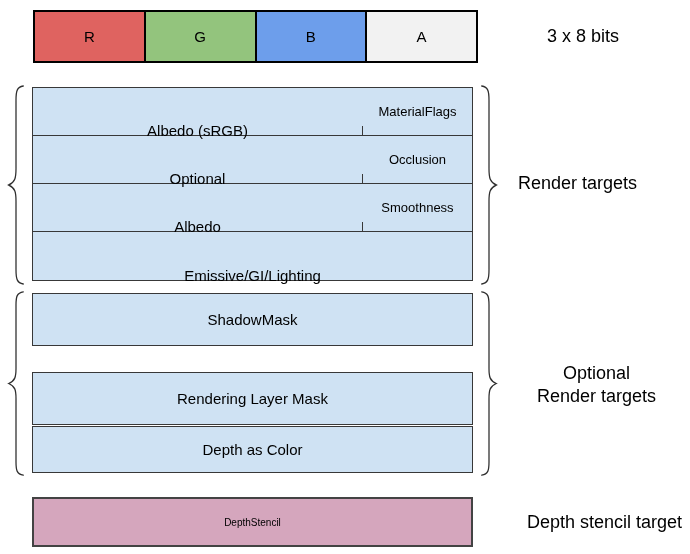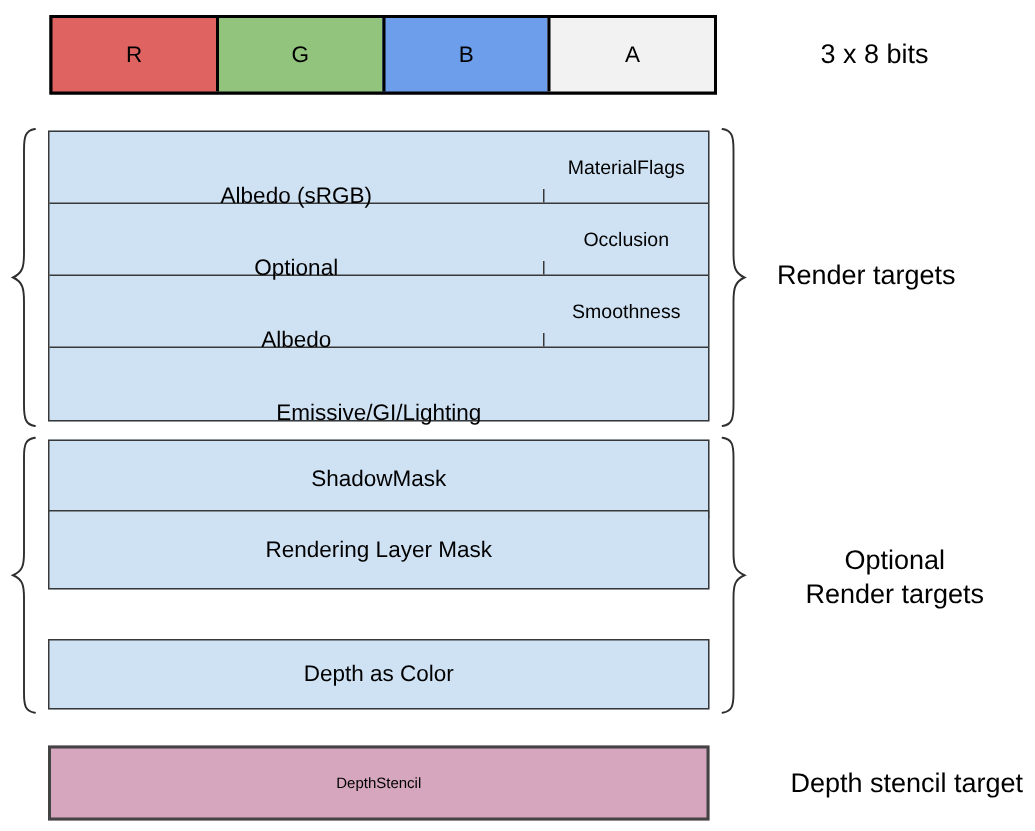--- a/index.html
+++ b/index.html
@@ -39,21 +39,21 @@
   .rt-main.full { width:100%; border-right:none; }
   .rt-sub { flex:1; display:flex; align-items:center; justify-content:center; font-size:13px; }
 
   
   .opt-box {
     position:absolute; left:32px; width:441px;
     background:#cfe2f3; border:1.5px solid #383838; box-sizing:border-box;
     display:flex; align-items:center; justify-content:center; font-size:15px;
   }
   .opt-1 { top:293px; height:53px; }
-  .opt-2 { top:340px; height:53px; }
+  .opt-2 { top:372px; height:53px; }
   .opt-3 { top:426px; height:47px; }
 
   
   .ds-box {
     position:absolute; left:32px; top:497px; width:441px; height:50px;
     background:#d5a6bd; border:2px solid #434343; box-sizing:border-box;
     display:flex; align-items:center; justify-content:center; font-size:10px;
   }
 
   

